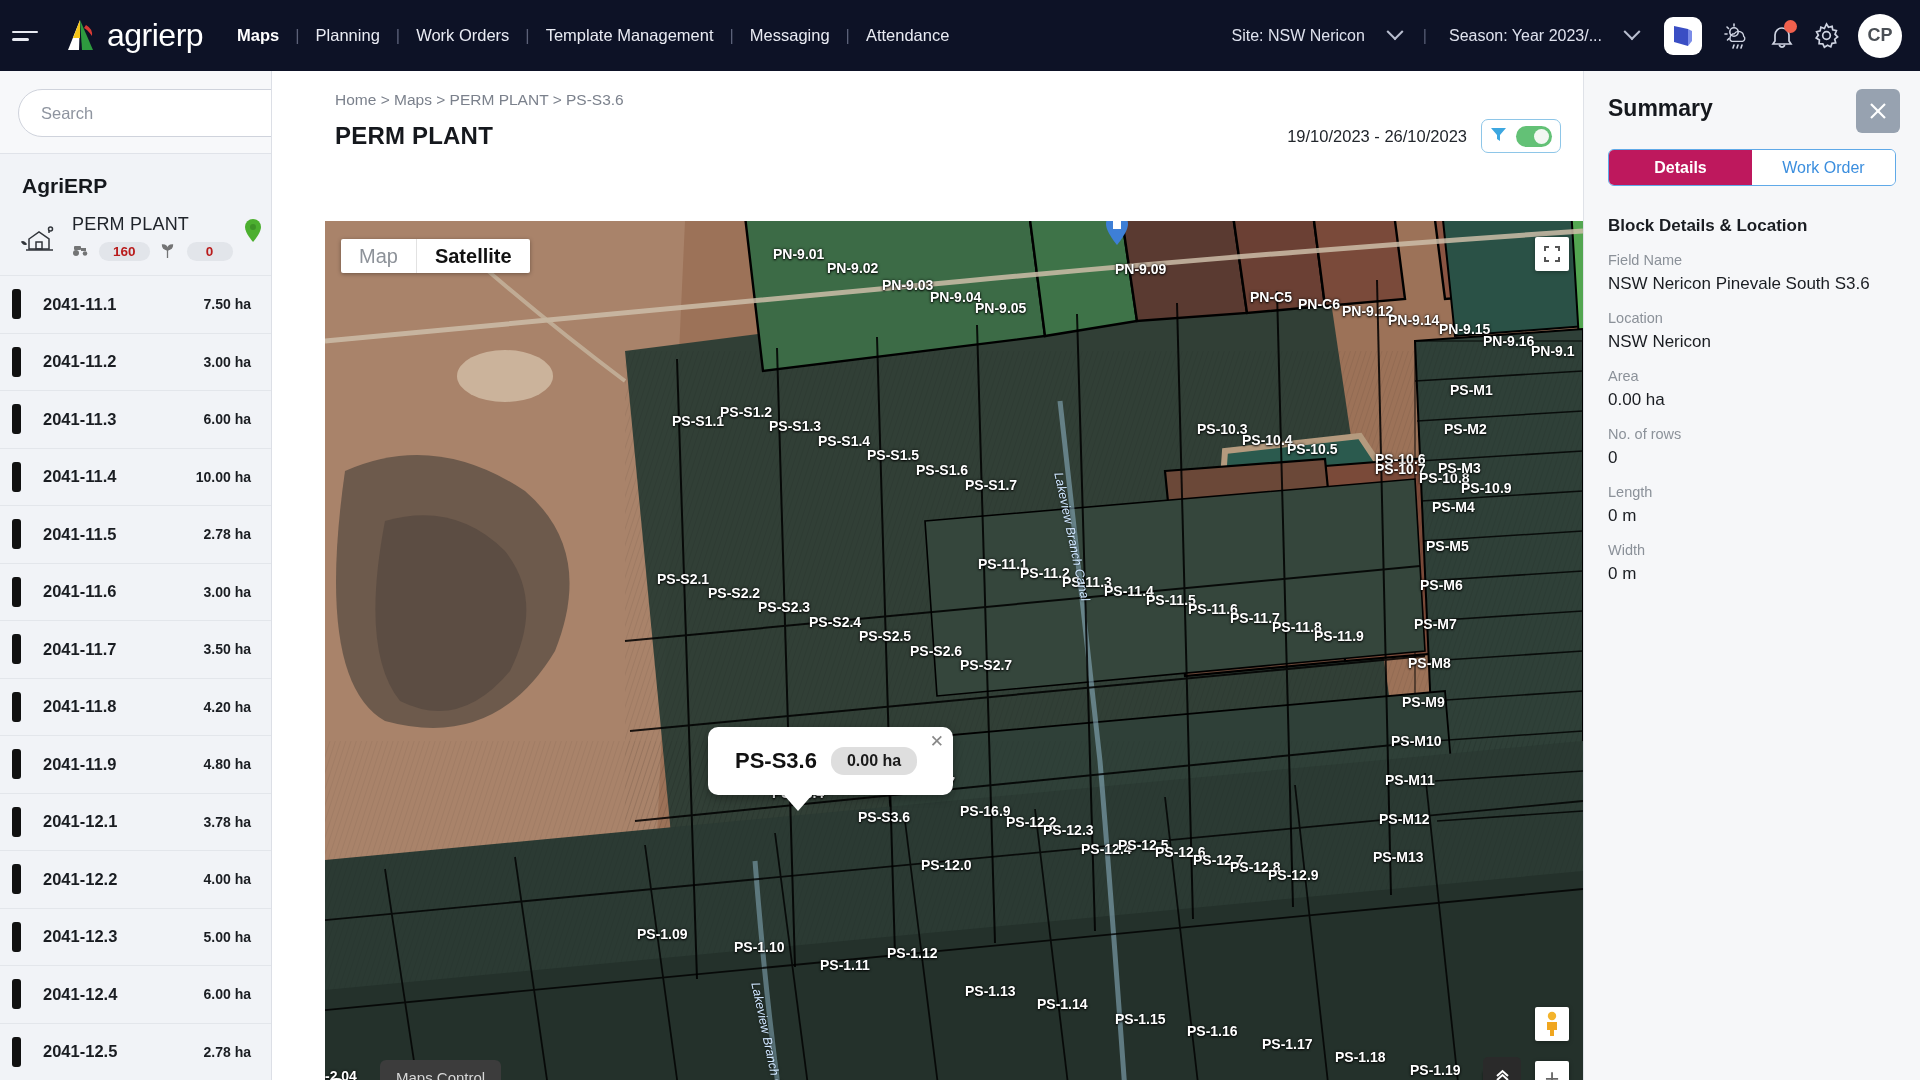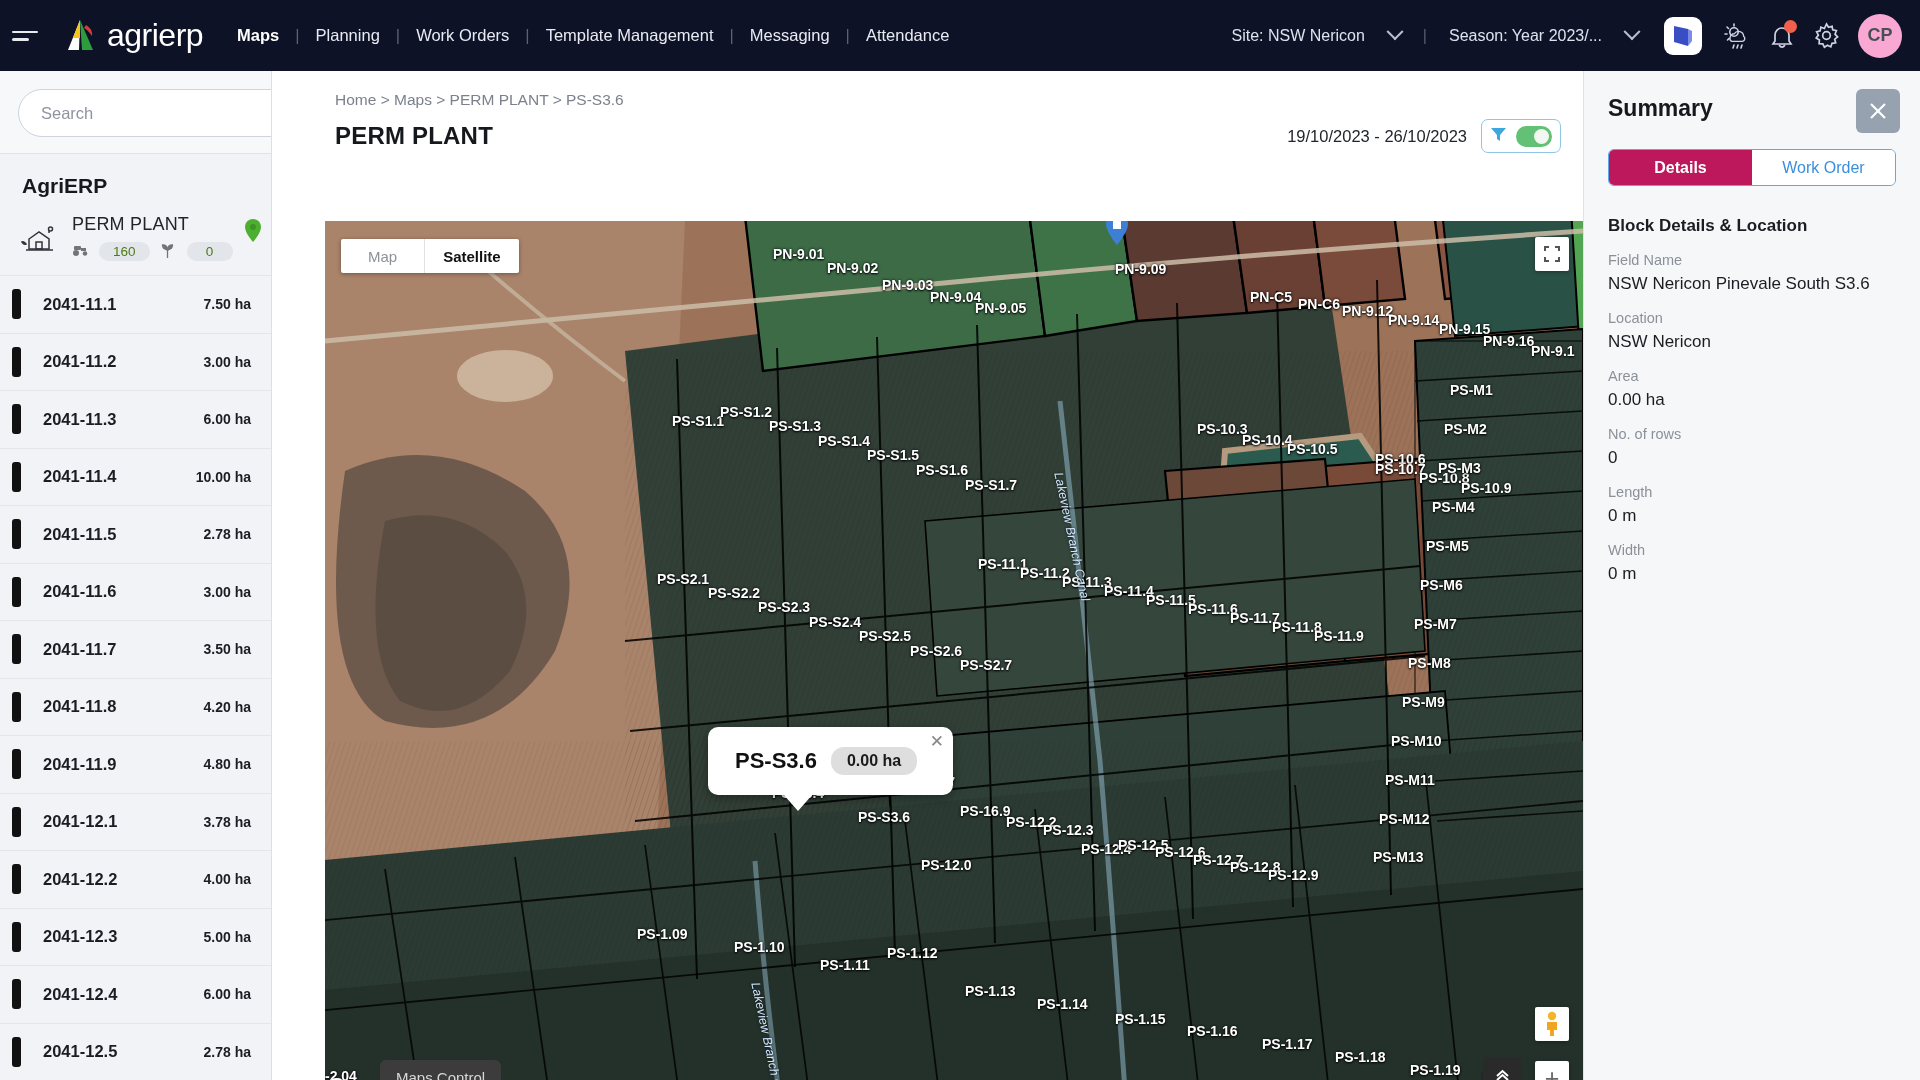--- a/index.html
+++ b/index.html
@@ -33,21 +33,21 @@
   .navlinks a { color:#e9ebf3; text-decoration:none; white-space:nowrap; padding: 0 2px; }
   .navlinks a.active { color:#ffffff; font-weight:600; }
   .navsep { color:#5b6178; margin: 0 14px; }
 
   .nav-right { margin-left:auto; display:flex; align-items:center; gap:0px; padding-right:18px; }
   .selector { display:flex; align-items:center; gap:24px; font-size:16px; color:#dfe2ee; white-space:nowrap; cursor:pointer;}
   .chev { display:inline-block; width:12px; height:12px; border-right:2px solid #b9bed0; border-bottom:2px solid #b9bed0; transform: rotate(45deg) translate(-3px,-3px); }
   .vsep { color:#565c74; margin: 0 22px; }
   .icobtn { width:44px; height:44px; display:flex; align-items:center; justify-content:center; cursor:pointer; position:relative; }
   .dyn-tile { width:38px; height:38px; background:#fff; border-radius:9px; display:flex; align-items:center; justify-content:center; margin-right:14px;}
-  .avatar { width:44px; height:44px; border-radius:50%; background:#f9a8d4; color:#4a4f55;
+  .avatar { width:44px; height:44px; border-radius:50%; background:#ffffff; color:#4a4f55;
     display:flex; align-items:center; justify-content:center; font-size:18px; font-weight:600; margin-left:10px; cursor:pointer;}
   .dot-badge { position:absolute; top:6px; right:7px; width:13px; height:13px; border-radius:50%; background:#f0604d; }
 
   
   #sidebar {
     position:absolute; top:71px; left:0; width:272px; height:1009px;
     background:#f1f3f7; border-right:1px solid #dcdfe6; overflow:hidden;
   }
   .search-wrap { padding: 18px 18px 16px 18px; background:#f7f8fa; }
   .search-input {
@@ -57,21 +57,21 @@
   }
   .search-input::placeholder { color:#8e949f; }
   .sb-divider { height:1px; background:#e0e3e9; }
   .sb-title { font-size:21px; font-weight:bold; color:#15181d; padding: 20px 0 12px 22px; }
 
   .farm-row { display:flex; align-items:flex-start; padding: 4px 16px 14px 20px; gap:12px; }
   .farm-ico { width:40px; height:40px; flex:none; margin-top:4px; }
   .farm-mid { flex:1; }
   .farm-name { font-size:18px; color:#20242b; letter-spacing:.2px; }
   .chips { display:flex; align-items:center; gap:10px; margin-top:7px; }
-  .chip { background:#e2e5ea; border-radius:11px; padding:2px 14px; font-size:13.5px; font-weight:normal; color:#4d7c0f; min-width:46px; text-align:center;}
+  .chip { background:#e2e5ea; border-radius:11px; padding:2px 14px; font-size:13.5px; font-weight:bold; color:#b91c1c; min-width:46px; text-align:center;}
   .chip-ico { width:17px; height:17px; opacity:.72; }
   .pin { width:16px; height:23px; margin-top:5px; }
   .caret-up { width:13px; height:13px; border-left:2px solid #333; border-top:2px solid #333; transform:rotate(45deg); margin:10px 4px 0 10px; cursor:pointer;}
 
   .sb-list { }
   .sb-item {
     height:57.5px; display:flex; align-items:center;
     border-top:1px solid #e3e6eb; background:#f1f3f7; cursor:pointer;
   }
   .sb-item .bar { width:9px; height:30px; background:#111; border-radius:3px; margin-left:12px; flex:none;}
@@ -92,21 +92,21 @@
   .toggle-pill::after{ content:""; position:absolute; right:3px; top:3px; width:15px; height:15px; border-radius:50%; background:#f2f7f2; }
 
   
   #maparea { position:absolute; left:0px; top:150px; width:1258px; height:880px; overflow:hidden; background:#3b4a3f; }
   .mapcanvas { position:absolute; inset:0; }
 
   .maptypebar {
     position:absolute; left:16px; top:18px; height:34px; background:#fff; display:flex; z-index:20;
     box-shadow:0 1px 4px rgba(0,0,0,.35); border-radius:2px; cursor:pointer;
   }
-  .maptypebar span { display:flex; align-items:center; padding: 16px 18px; font-size:15px; color:#8d9299;margin-left:9px; }
+  .maptypebar span { display:flex; align-items:center; padding: 16px 18px; font-size:20px; color:#8d9299; }
   .maptypebar span.sel { color:#111; font-weight:bold; border-left:1px solid #e2e2e2; }
 
   .fsbtn { position:absolute; right:14px; top:16px; width:34px; height:34px; background:#fff; z-index:20;
     display:flex; align-items:center; justify-content:center; box-shadow:0 1px 4px rgba(0,0,0,.35); border-radius:2px; cursor:pointer;}
   .pegman { position:absolute; right:14px; top:786px; width:34px; height:34px; background:#fff; z-index:20;
     display:flex; align-items:center; justify-content:center; box-shadow:0 1px 4px rgba(0,0,0,.35); border-radius:2px; cursor:pointer;}
   .zoomctl { position:absolute; right:14px; top:840px; width:34px; background:#fff; z-index:20;
     box-shadow:0 1px 4px rgba(0,0,0,.35); border-radius:2px; }
   .zoomctl div { height:34px; display:flex; align-items:center; justify-content:center; font-size:25px; color:#666; cursor:pointer;}
   .collapse-btn { position:absolute; right:62px; bottom:8px; width:38px; height:36px; background:#2a2a2a; color:#fff;

